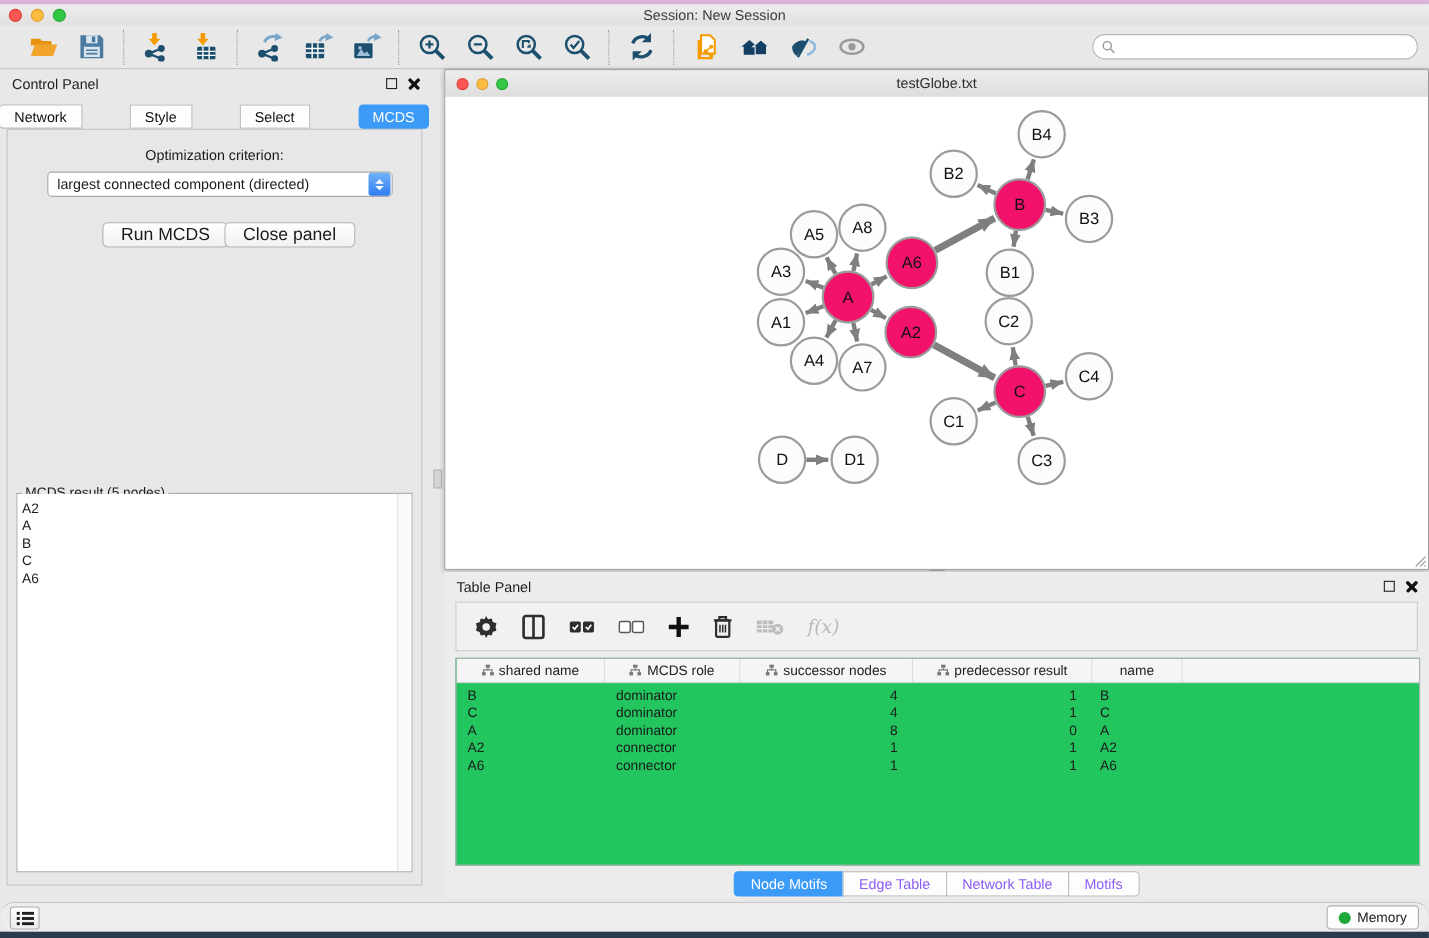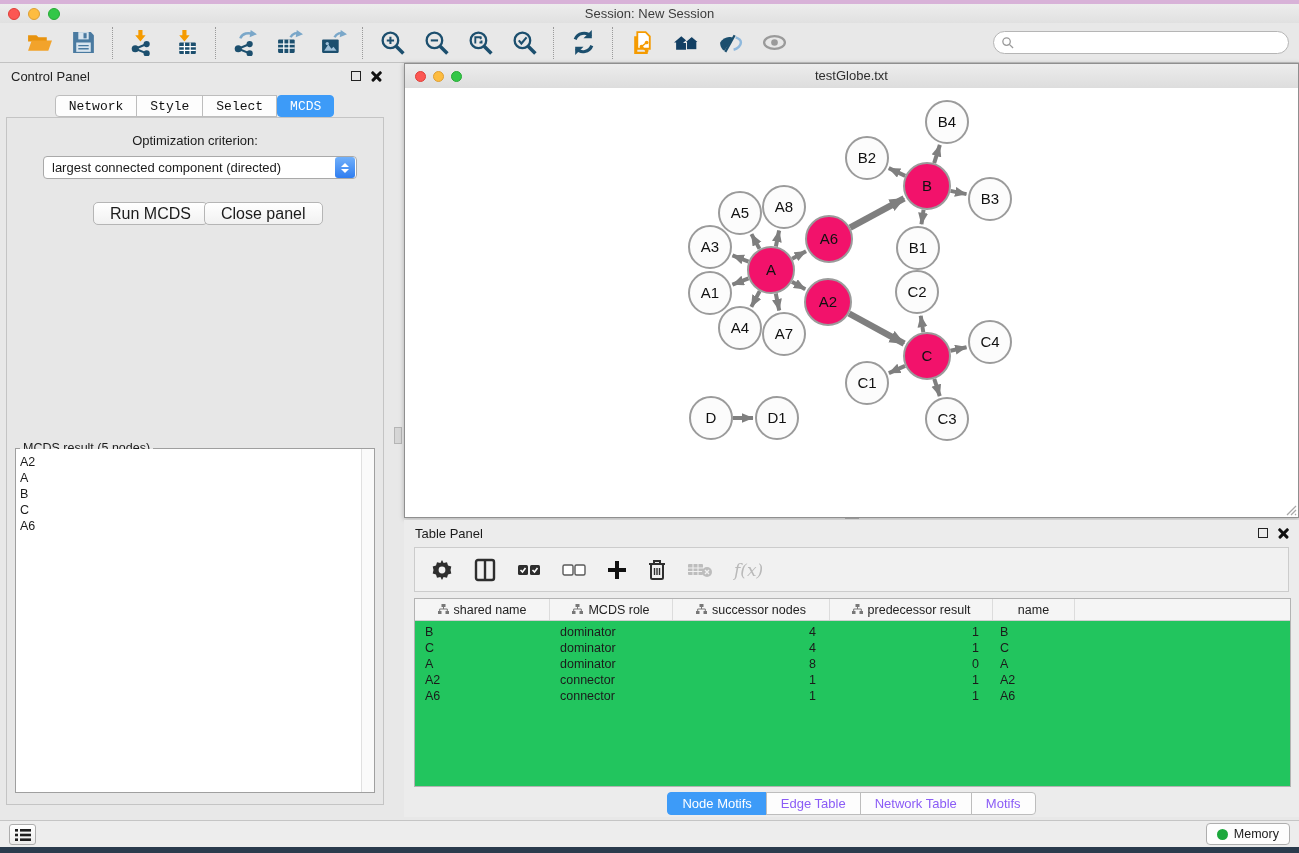--- a/index.html
+++ b/index.html
@@ -31,21 +31,21 @@
   
   .control-panel { position:absolute; left:0; top:63px; width:390px; height:754px; background:#e8e8e8; }
   .panel-head { position:relative; height:26px; }
   .panel-head .ptitle { position:absolute; left:11px; top:6px; font-size:13px; color:#222; }
   .panel-head .picons { position:absolute; right:8px; top:7px; display:flex; gap:10px; align-items:center; }
   .float-box { width:10px; height:10px; border:1.5px solid #222; background:transparent; }
   .close-x { width:11px; height:11px; position:relative; }
   .close-x:before, .close-x:after { content:""; position:absolute; left:-1px; top:4.5px; width:13px; height:2.5px; background:#111; border-radius:1px; }
   .close-x:before { transform:rotate(45deg); } .close-x:after { transform:rotate(-45deg); }
 
-  .cp-tabs { position:absolute; left:0; right:0; top:32px; display:flex; justify-content:center; z-index:2;font-family:Liberation Mono, monospace; }
+  .cp-tabs { position:absolute; left:0; right:0; top:32px; display:flex; justify-content:space-between; z-index:2; }
   .cp-tab { height:22px; line-height:21px; padding:0 13px; font-size:13px; background:#fdfdfd;
     border:1px solid #bdbdbd; margin-left:-1px; color:#111; }
   .cp-tab:first-child { border-radius:4px 0 0 4px; }
   .cp-tab.active { background:#3d9bf8; border-color:#3d9bf8; color:#fff; border-radius:4px; margin-left:0; padding:0 12px; }
   .cp-inner { position:absolute; left:6px; top:54px; width:378px; height:688px; border:1px solid #c4c4c4; background:#e7e7e7; }
   .opt-label { position:absolute; left:0; right:0; top:15px; text-align:center; font-size:13px; }
   .dropdown { position:absolute; left:36px; top:38px; width:314px; height:23px; background:#fff;
     border:1px solid #a9a9a9; border-radius:4px; display:flex; align-items:center; }
   .dropdown .dval { flex:1; font-size:13px; padding-left:8px; white-space:nowrap; }
   .dropdown .dcap { width:20px; height:21px; border-radius:3px; margin-right:1px;
@@ -101,21 +101,21 @@
   .trow .c4 { padding-left:7px; }
   .tbody { padding-top:3px; }
 
   .table-tabs { position:absolute; left:0; right:0; top:272px; display:flex; justify-content:center; }
   .t-tab { height:23px; line-height:22px; padding:0 14px; font-size:13px; background:#fdfdfd; border:1px solid #bdbdbd; margin-left:-1px; color:#8b5cf6; }
   .t-tab:first-child { border-radius:4px 0 0 4px; margin-left:0; }
   .t-tab:last-child { border-radius:0 4px 4px 0; }
   .t-tab.active { background:#3d9bf8; border-color:#3d9bf8; color:#fff; }
 
   
-  .statusbar { position:absolute; left:0; top:820px; width:1299px; height:27px; background:#ededed; border-top:1px solid #c5c5c5; }
+  .statusbar { position:absolute; left:0; top:820px; width:1299px; height:27px; background:#ededed; border-top:1px solid #c5c5c5;border-radius:13px; }
   .list-btn { position:absolute; left:9px; top:3px; width:27px; height:21px; background:linear-gradient(#fff,#ececec);
     border:1px solid #adadad; border-radius:3px; display:flex; align-items:center; justify-content:center; }
   .mem-btn { position:absolute; right:9px; top:2px; height:22px; background:#fdfdfd; border:1px solid #aeaeae; border-radius:4px;
     display:flex; align-items:center; gap:6px; padding:0 10px; font-size:12.5px; }
   .mem-dot { width:11px; height:11px; border-radius:50%; background:#1ca83c; }
   .bottom-strip { position:absolute; left:0; top:847px; width:1299px; height:6px; background:#2a3b4d; }
 </style>
 </head>
 <body>
 

